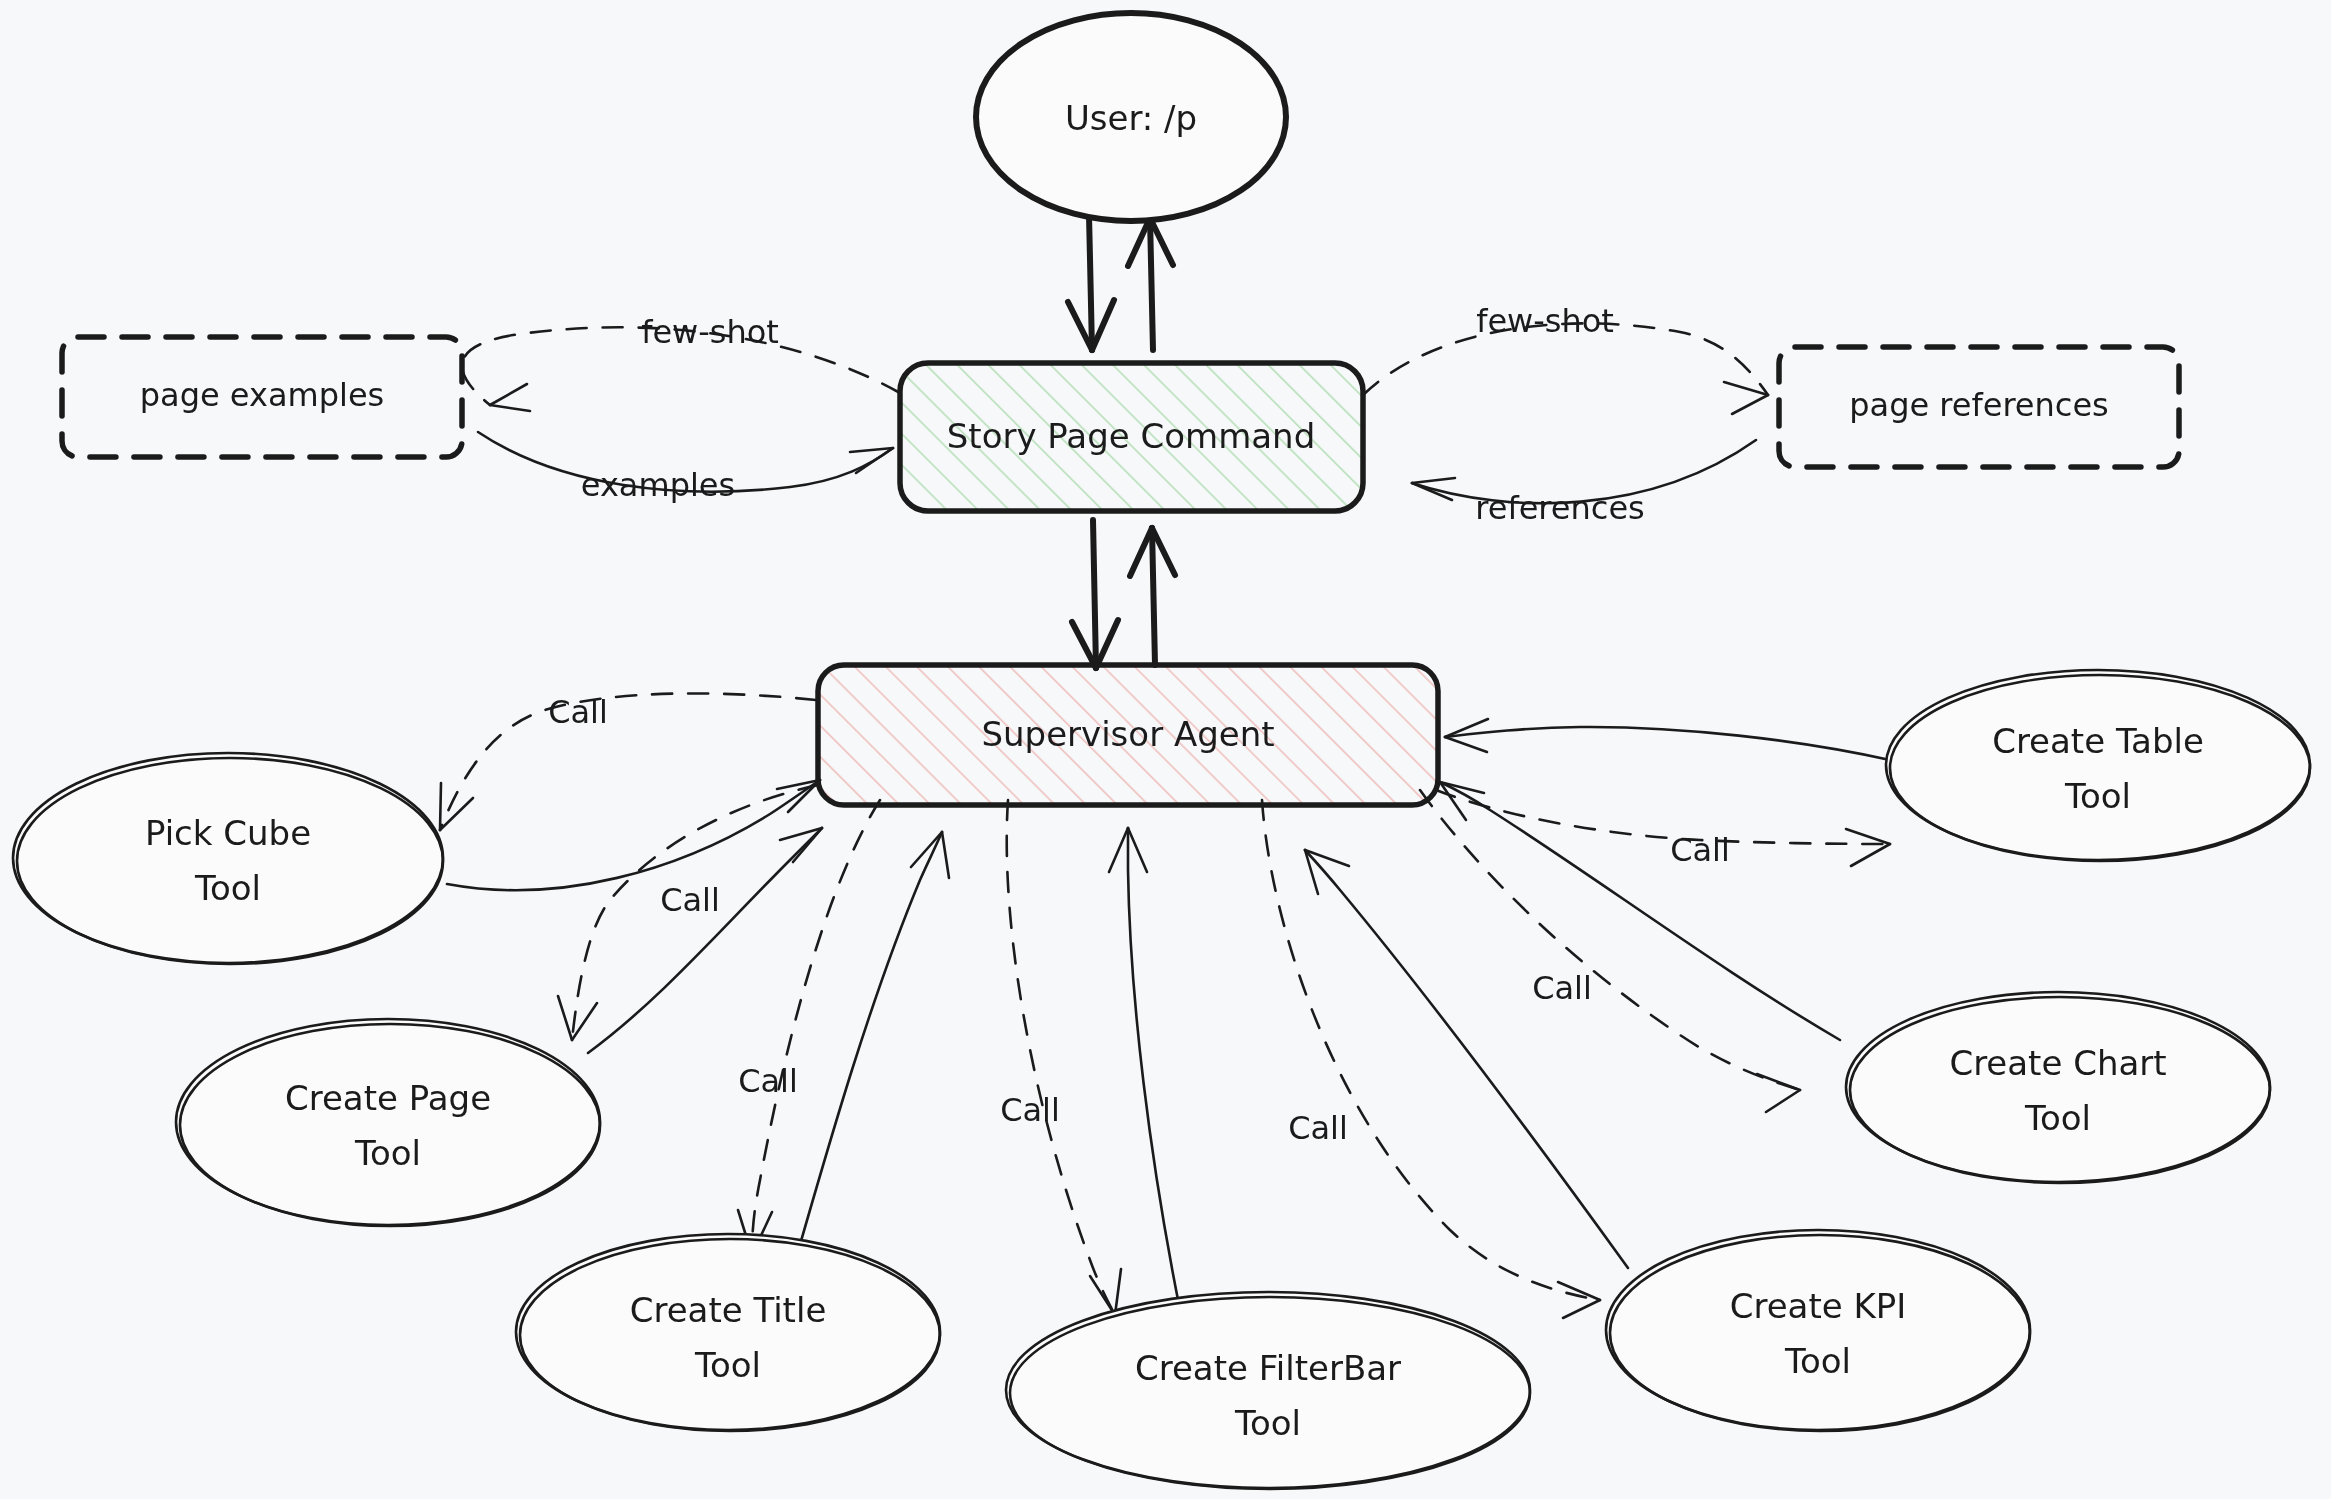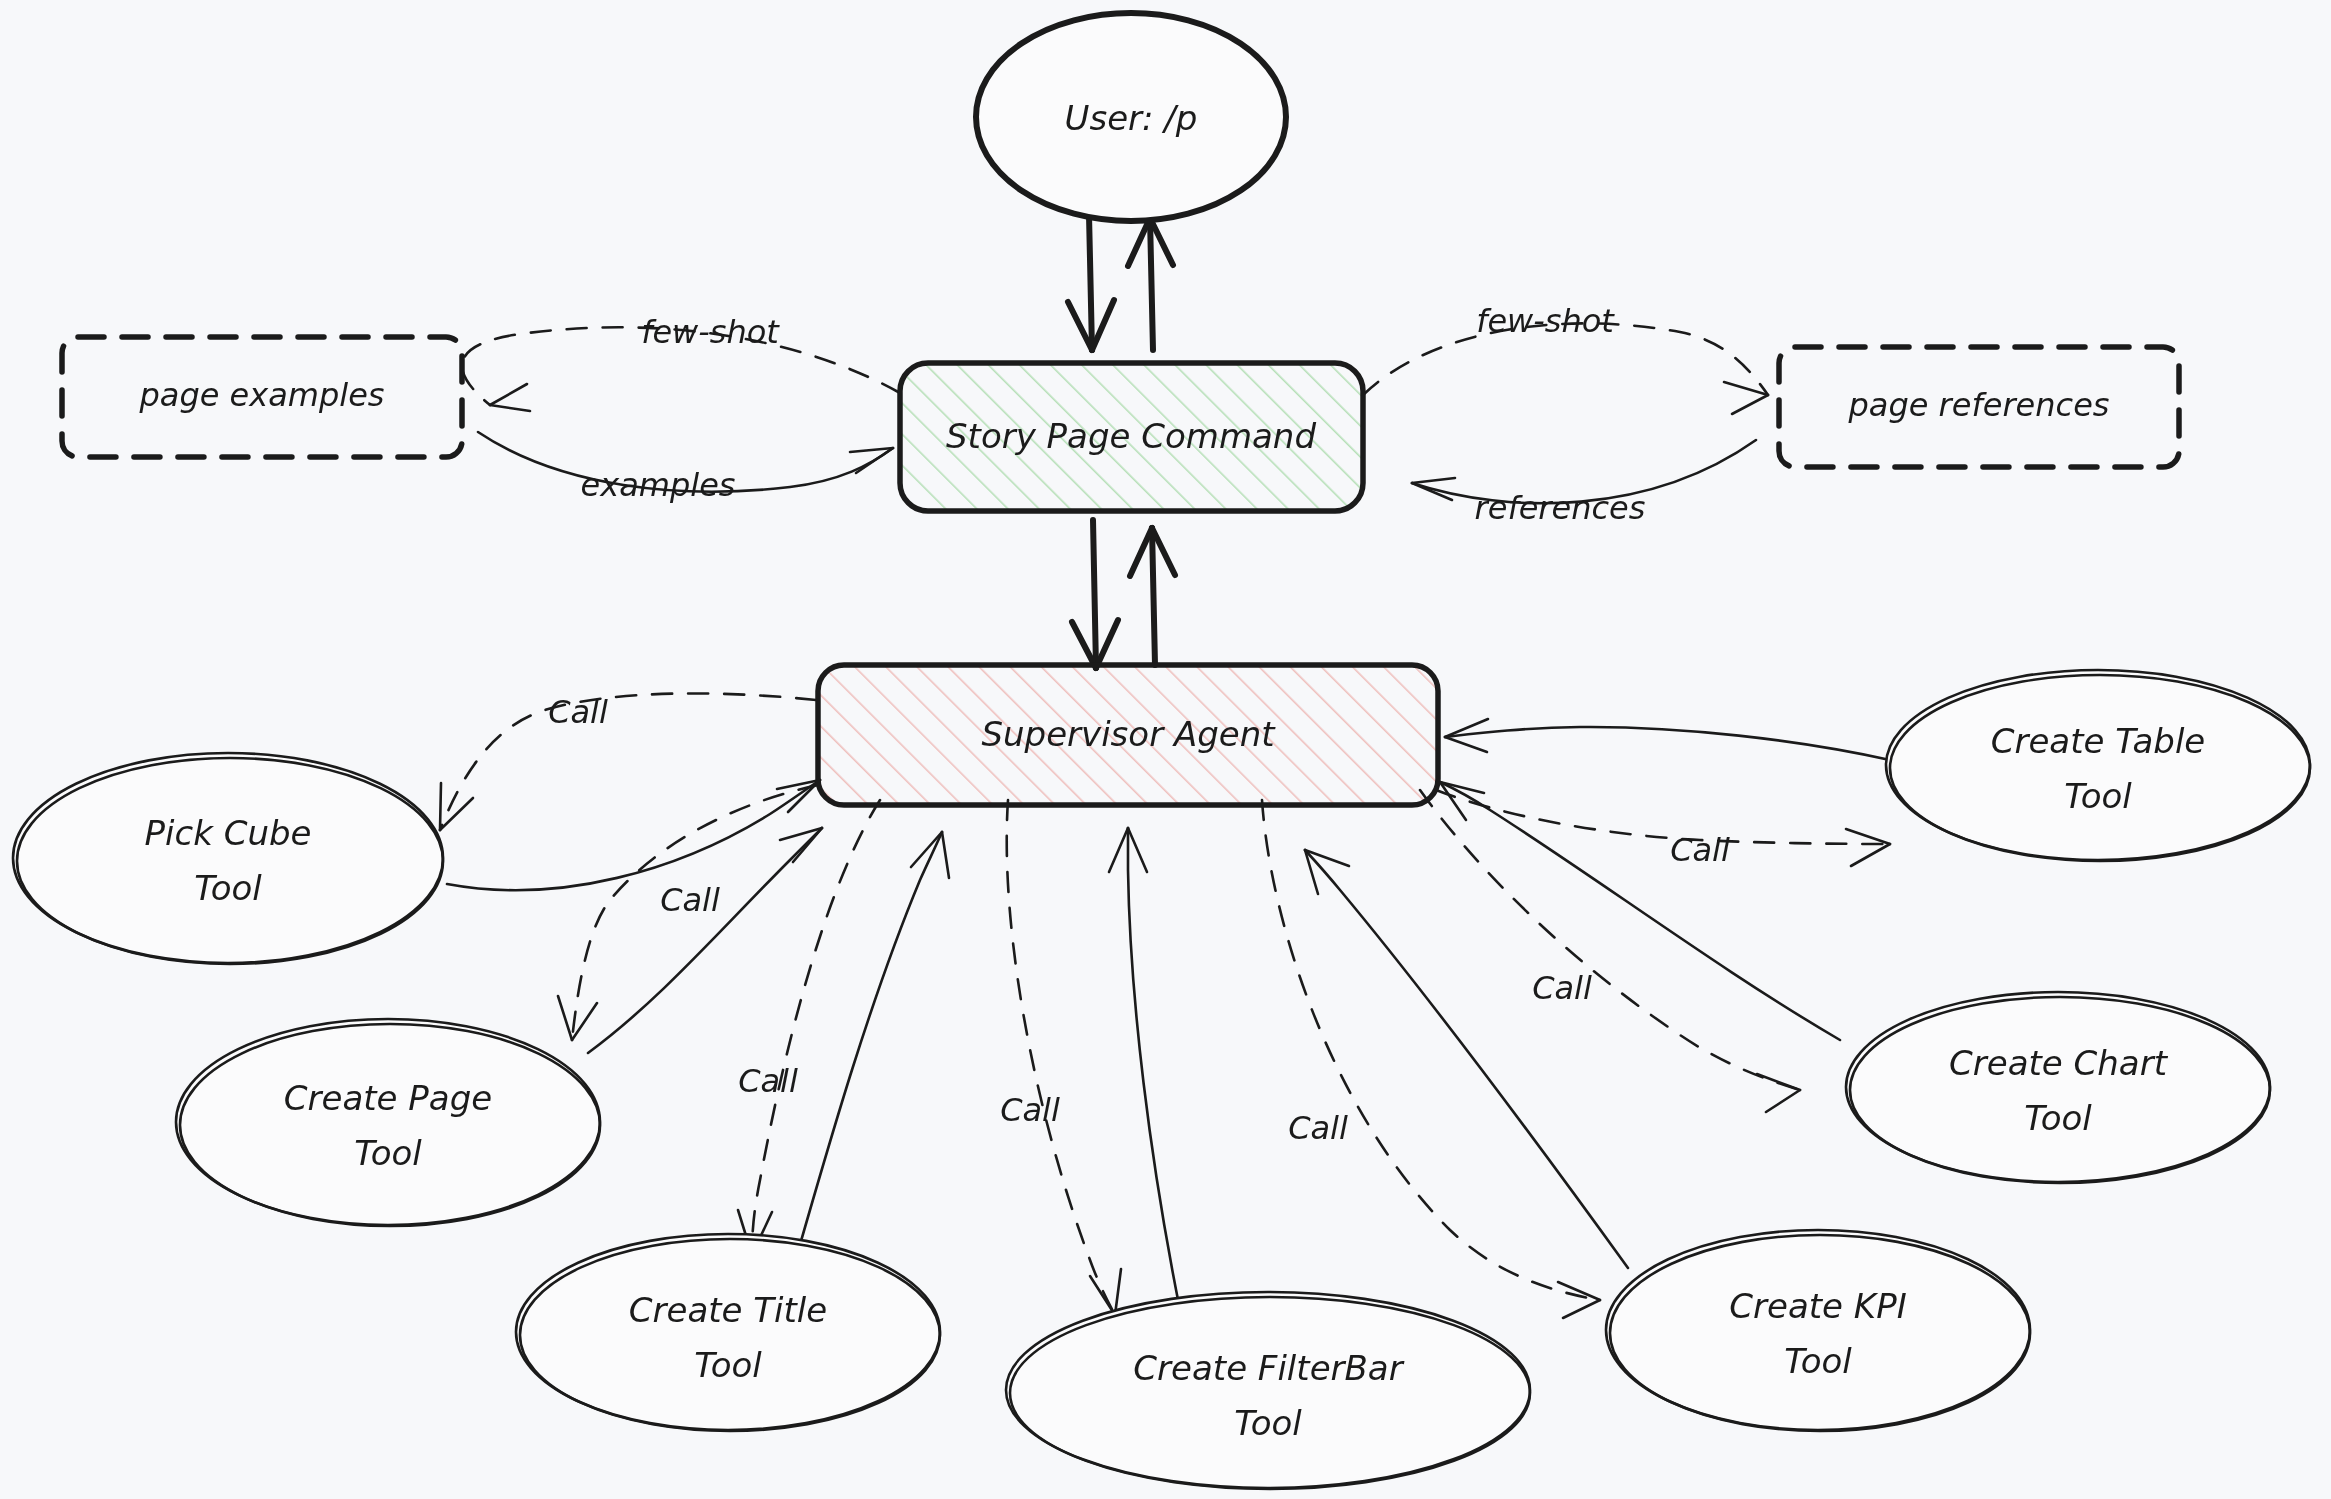--- a/index.html
+++ b/index.html
@@ -12,21 +12,20 @@
     width: 2331px;
     height: 1499px;
     overflow: hidden;
     font-family: "DejaVu Sans", sans-serif;
   }
   #diagram-root {
     position: relative;
     width: 2331px;
     height: 1499px;
     background: #f7f8fa;
-    font-style: italic;
   }
   svg#diagram-canvas {
     position: absolute;
     top: 0; left: 0;
     width: 2331px;
     height: 1499px;
     display: block;
   }
   .node-label, .edge-label {
     font-family: "DejaVu Sans", sans-serif;

